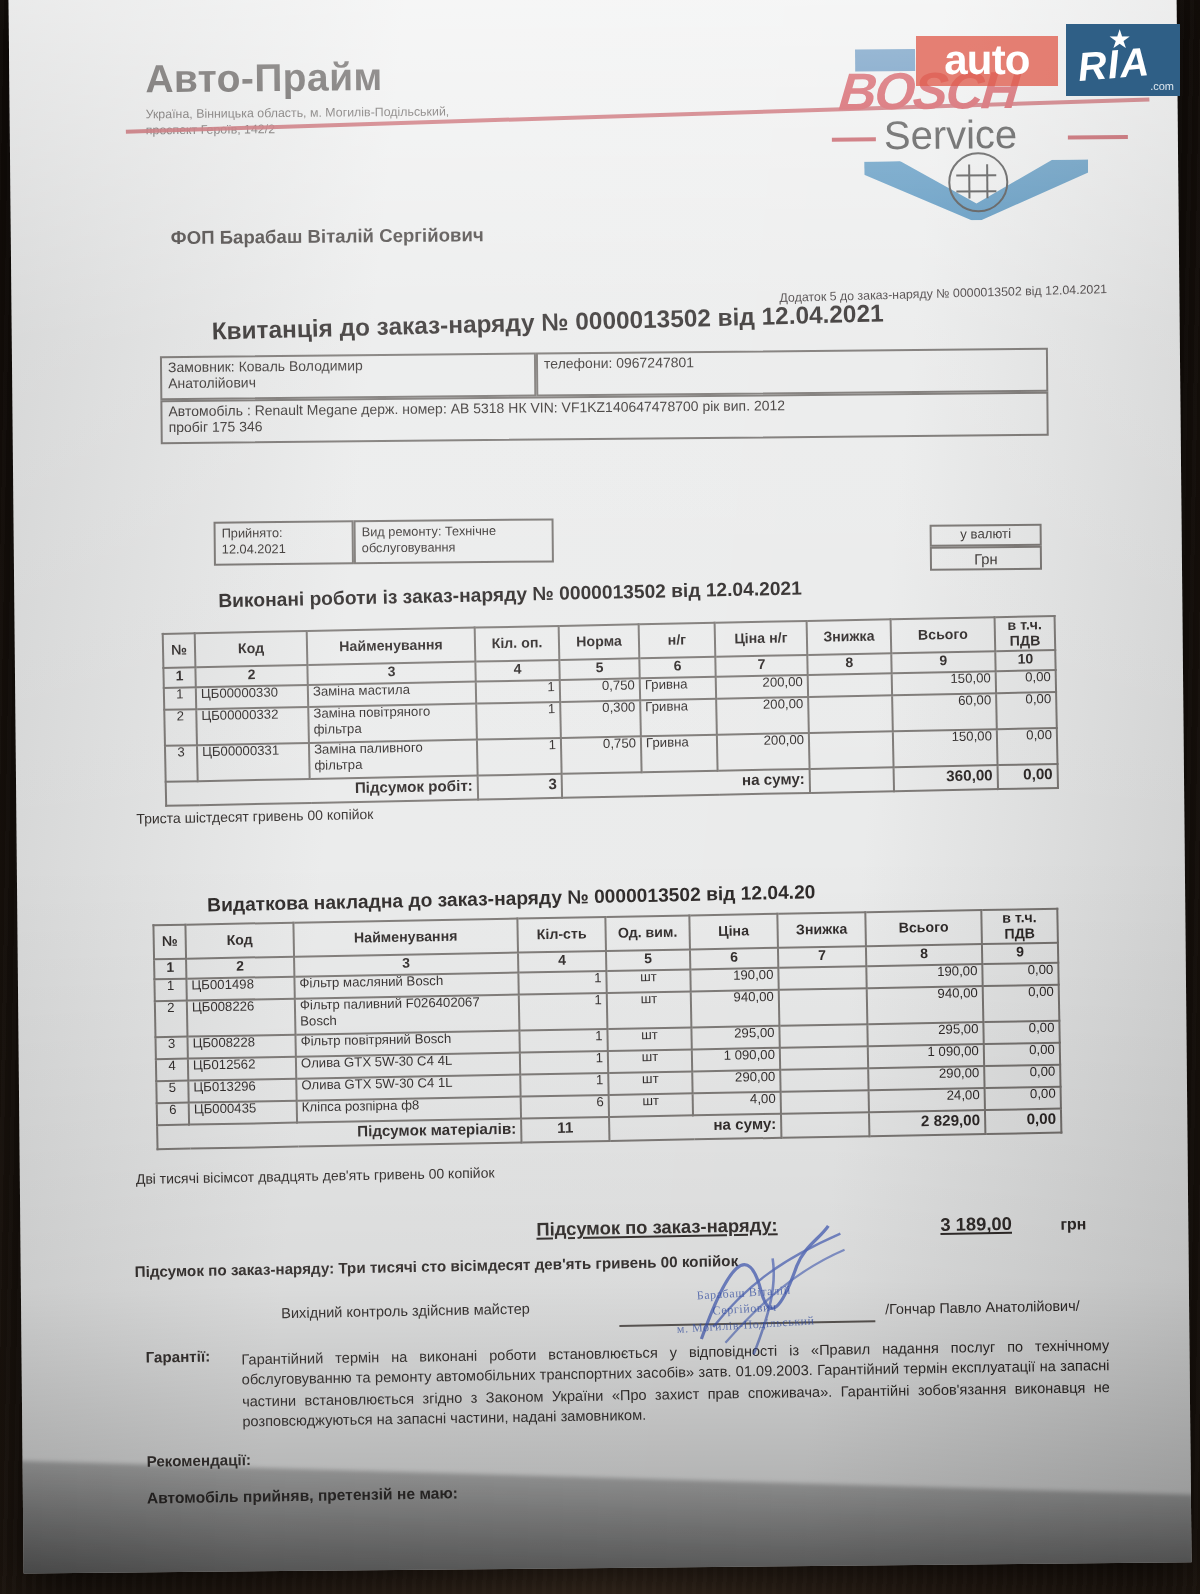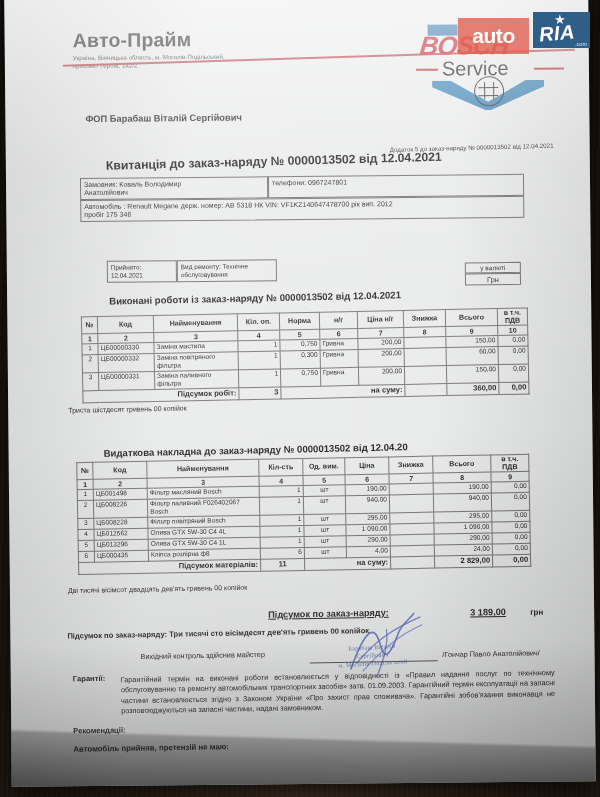--- a/index.html
+++ b/index.html
@@ -171,21 +171,21 @@
     left: 9px; top: 5px;
     width: 8px; height: 17px;
     border-left: 1.5px solid #2b2b2b;
     border-right: 1.5px solid #2b2b2b;
   }
 
   
   .wm-auto {
     position: absolute;
     left: 458px; top: 18px;
-    width: 71px; height: 36px;
+    width: 71px; height: 25px;
     background: rgba(224,94,78,0.78);
     z-index: 60;
     display: flex; align-items: center; justify-content: center;
   }
   .wm-auto span {
     font-size: 21px;
     font-weight: 700;
     color: #ffffff;
     letter-spacing: -.4px;
   }

